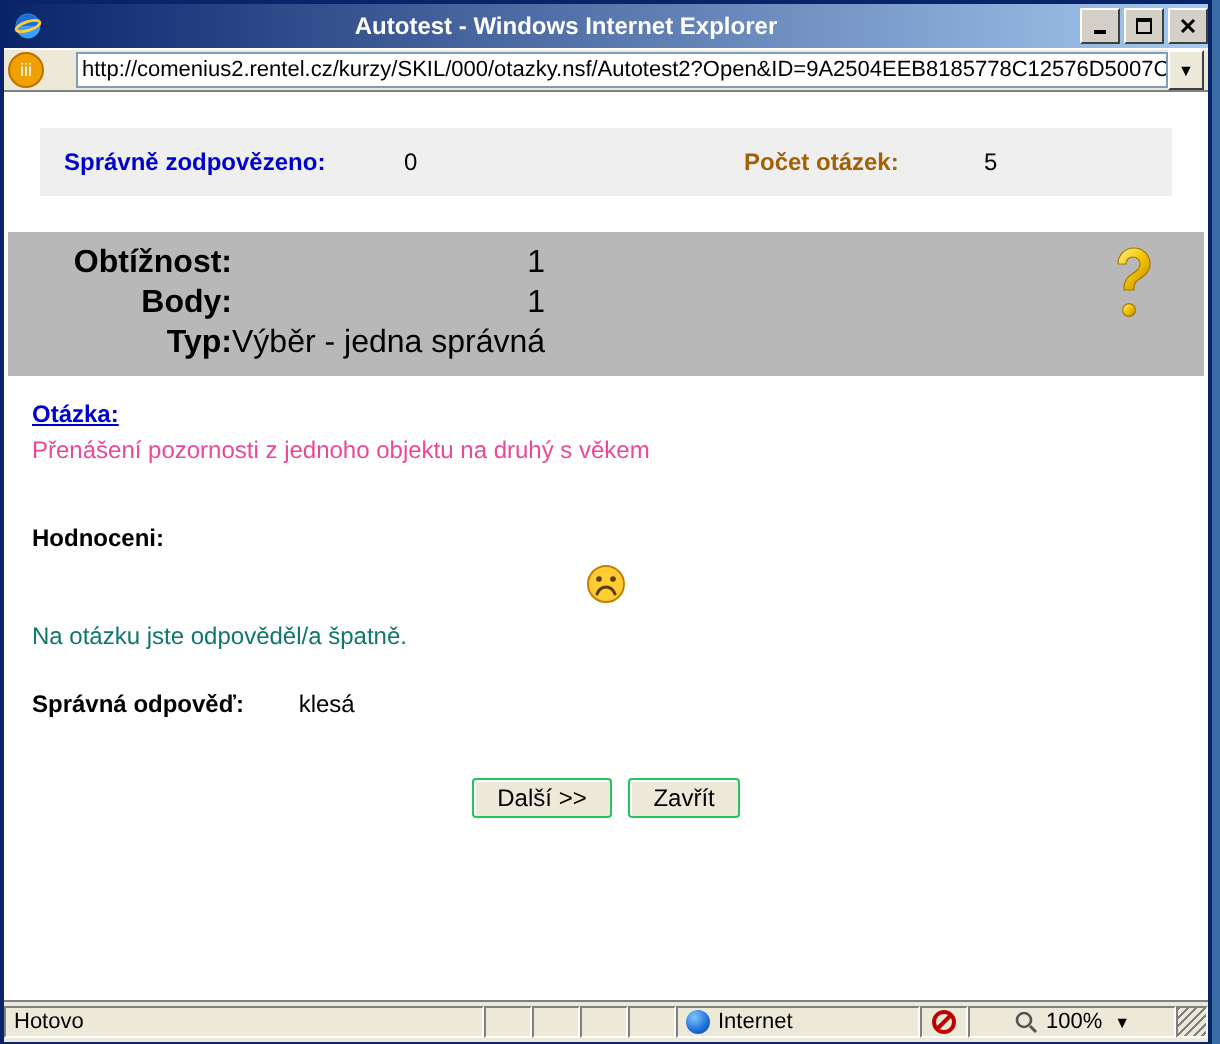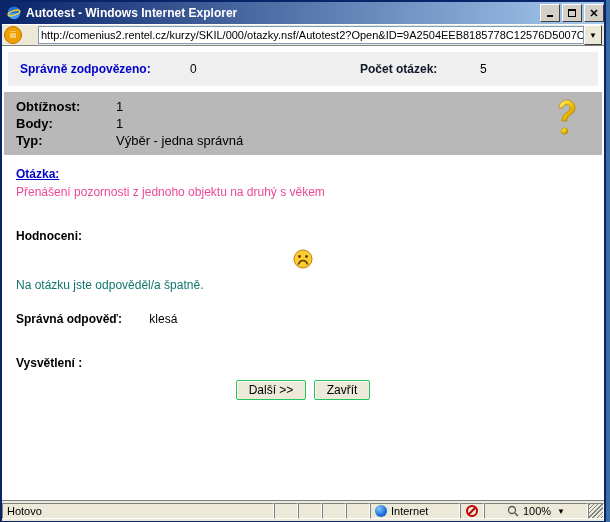--- a/index.html
+++ b/index.html
@@ -1,51 +1,51 @@
 <!DOCTYPE html>
 <html><head>
 <meta charset="utf-8">
 <style>
   html,body{margin:0;padding:0;font-family:Arial,Helvetica,sans-serif;font-size:12px;color:#000;background:#3a6ea5;}
   .window{width:606px;margin:0;background:#ece9d8;border:2px solid #0a246a;border-top:none;box-sizing:border-box;}
-  .titlebar{height:22px;background:linear-gradient(to right,#0a246a,#a6caf0);color:#fff;display:flex;align-items:center;padding:0 0 0 4px;border-top:2px solid #0a246a;}
+  .titlebar{height:22px;background:linear-gradient(to right,#0a246a,#a6caf0);color:#fff;display:flex;align-items:center;padding:0 0 0 4px;border-top:2px solid #0a246a;text-align:center;}
   .titlebar .ie-logo{width:16px;height:16px;margin-right:4px;display:flex;align-items:center;justify-content:center;}
   .titlebar .ie-logo svg{display:block}
   .titlebar .title-text{font-weight:bold;font-size:12px;flex:1;}
   .win-btns{display:flex;gap:2px;}
   .win-btn{width:18px;height:16px;background:#d4d0c8;border:1px solid #fff;border-right-color:#404040;border-bottom-color:#404040;display:flex;align-items:center;justify-content:center;font-size:10px;font-family:Marlett,Arial;cursor:pointer;}
   .addr-row{height:20px;display:flex;align-items:center;background:#ece9d8;border-top:1px solid #fff;border-bottom:1px solid #808080;padding:0 2px;}
   .addr-icon{width:16px;height:16px;border-radius:50%;background:#f0a000;display:flex;align-items:center;justify-content:center;color:#fff;font-size:9px;margin-right:16px;border:1px solid #c07000;}
   .addr-input{flex:1;height:16px;background:#fff;border:1px solid #7f9db9;font-size:11px;padding:0 2px;line-height:16px;overflow:hidden;white-space:nowrap;}
   .addr-dd{width:16px;height:18px;background:#ece9d8;border:1px solid #fff;border-right-color:#404040;border-bottom-color:#404040;display:flex;align-items:center;justify-content:center;font-size:8px;cursor:pointer;}
   .content{background:#fff;height:454px;overflow:auto;box-sizing:border-box;}
-  .stats{background:#efefef;padding:8px 12px;margin:6px;}
+  .stats{background:#efefef;padding:8px 12px;margin:18px;}
   .stats table{width:100%;border-collapse:collapse;font-size:12px;}
   .stats td{padding:2px 0;}
   .stats .lbl{color:#0000cc;font-weight:bold;width:170px;}
   .stats .val{width:130px;}
-  .stats .lbl2{color:#0f172a;font-weight:bold;width:120px;padding-left:40px;}
+  .stats .lbl2{color:#a16207;font-weight:bold;width:120px;padding-left:40px;}
   .qmeta{background:#b8b8b8;padding:6px 12px;margin:2px;position:relative;}
-  .qmeta table{border-collapse:collapse;font-size:13px;}
+  .qmeta table{border-collapse:collapse;font-size:16px;text-align:right;}
   .qmeta td{padding:1px 0;}
   .qmeta .mlbl{font-weight:bold;width:100px;}
   .qmark{position:absolute;right:20px;top:6px;}
   .qbody{padding:10px 14px;font-size:12px;}
   .q-hdr{color:#0000cc;font-weight:bold;text-decoration:underline;margin-bottom:4px;}
   .q-txt{color:#ec4899;margin-bottom:30px;}
   .sec-hdr{font-weight:bold;margin:10px 0 6px 0;}
   .emoji{text-align:center;margin:4px 0;}
   .wrong{color:#0f766e;margin:6px 0 20px 0;}
   .ans-row{margin:10px 0 30px 0;}
   .ans-lbl{font-weight:bold;display:inline-block;width:130px;}
   .btns{text-align:center;margin:10px 0;}
   button.ui{font-family:inherit;font-size:12px;padding:2px 12px;background:#ece9d8;border:1px solid #22c55e;border-radius:2px;cursor:pointer;margin:0 2px;box-shadow:inset 1px 1px 0 #fff;}
   .statusbar{height:20px;background:#ece9d8;border-top:1px solid #808080;display:flex;align-items:center;font-size:11px;}
   .status-cell{border:1px solid #fff;border-top-color:#808080;border-left-color:#808080;height:16px;display:flex;align-items:center;padding:0 4px;box-sizing:border-box;}
-  .status-cell.main{width:272px;}
+  .status-cell.main{width:240px;}
   .status-cell.s{width:24px;justify-content:center;}
   .status-cell.zone{flex:1;}
   .status-cell.zoom{width:104px;justify-content:center;}
   .globe{width:12px;height:12px;border-radius:50%;background:radial-gradient(circle at 35% 30%,#7fc6ff,#1a6fd6 60%,#0a4a9e);margin-right:4px;display:inline-block;}
   .zoom-ico{display:inline-flex;align-items:center;margin-right:4px;}
   .resize{width:16px;background:repeating-linear-gradient(135deg,#808080 0 1px,transparent 1px 3px);}
 </style>
 </head>
 <body>
 
@@ -145,21 +145,20 @@
             <path d="M5.5 15c1-2.5 3-3.5 4.5-3.5s3.5 1 4.5 3.5" fill="none" stroke="#5a3b00" stroke-width="1.5" stroke-linecap="round"></path>
           </svg>
       </div>
       <div class="wrong">Na otázku jste odpověděl/a špatně.</div>
 
       <div class="ans-row">
         <span class="ans-lbl">Správná odpověď:</span>
         <span>klesá</span>
       </div>
 
-      <div class="sec-hdr">Vysvětlení :</div>
       <div class="btns">
         <button class="ui">Další &gt;&gt;</button>
         <button class="ui">Zavřít</button>
       </div>
     </div>
   </div>
 
   <div class="statusbar">
     <div class="status-cell main">Hotovo</div>
     <div class="status-cell s"></div>

